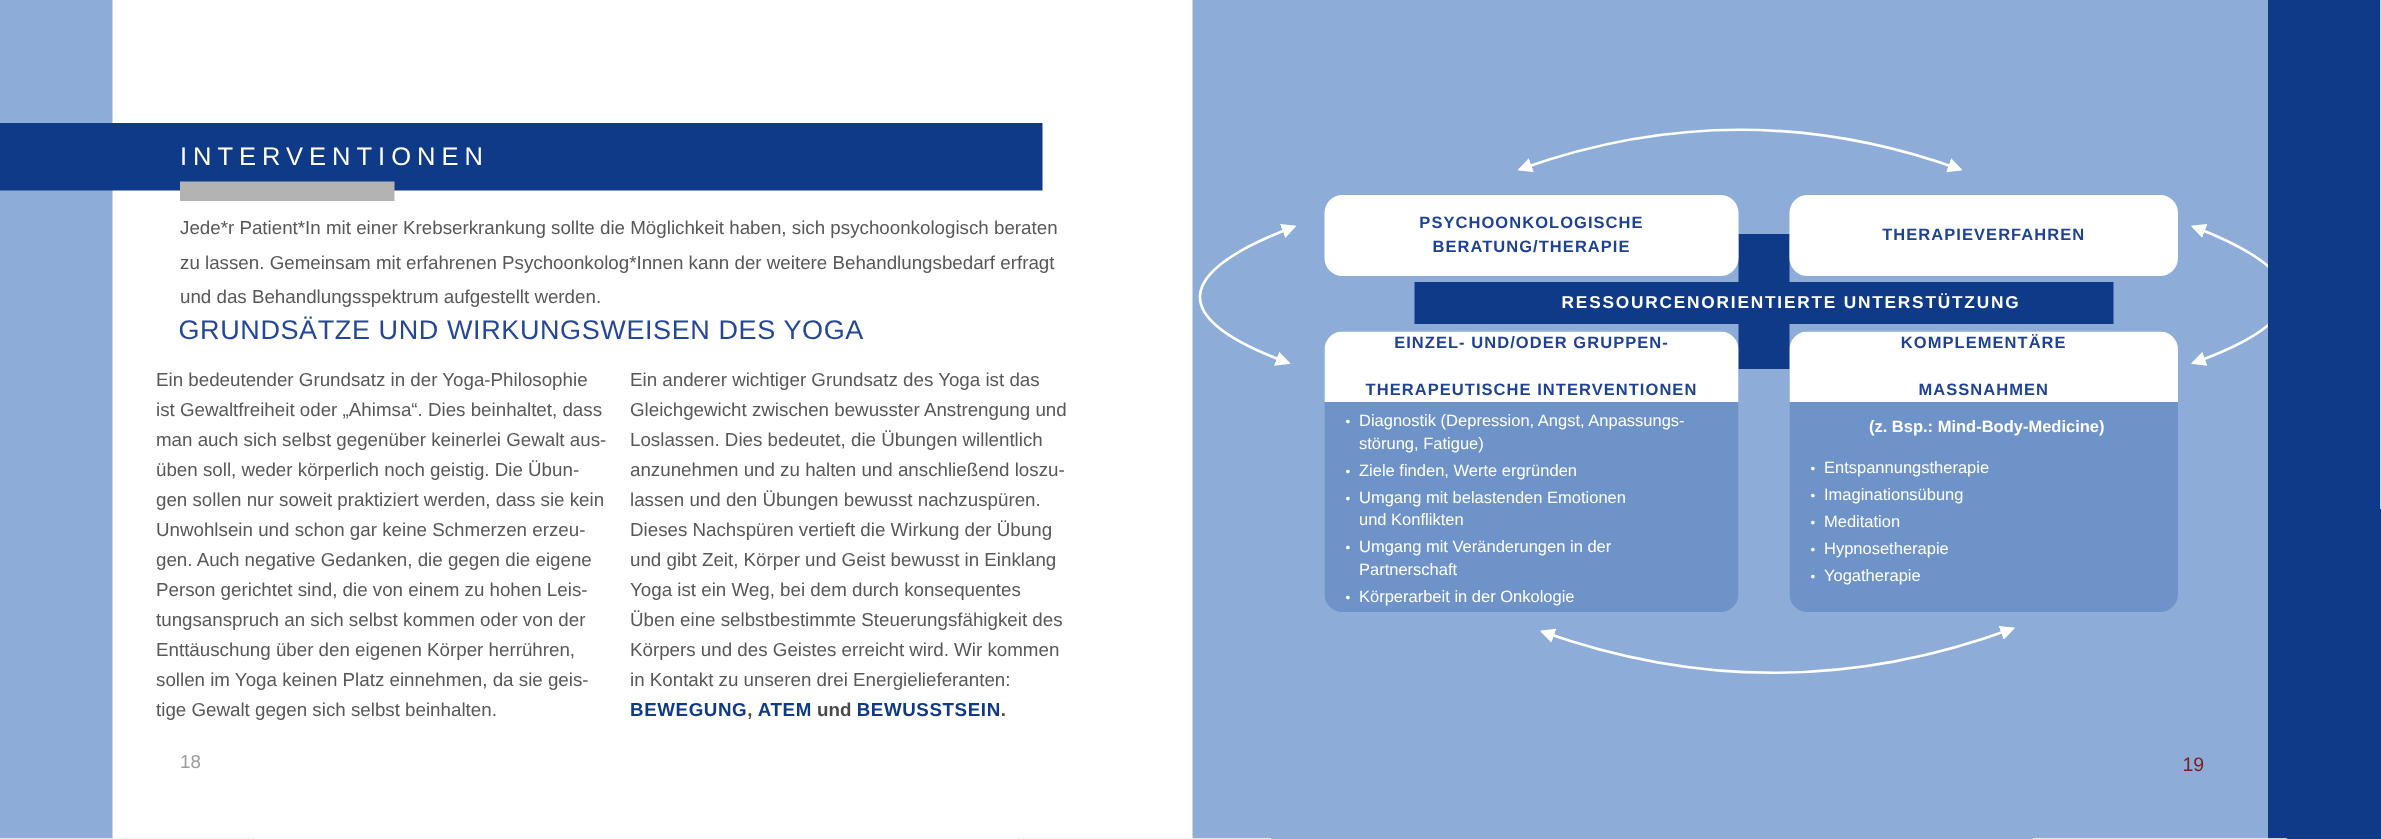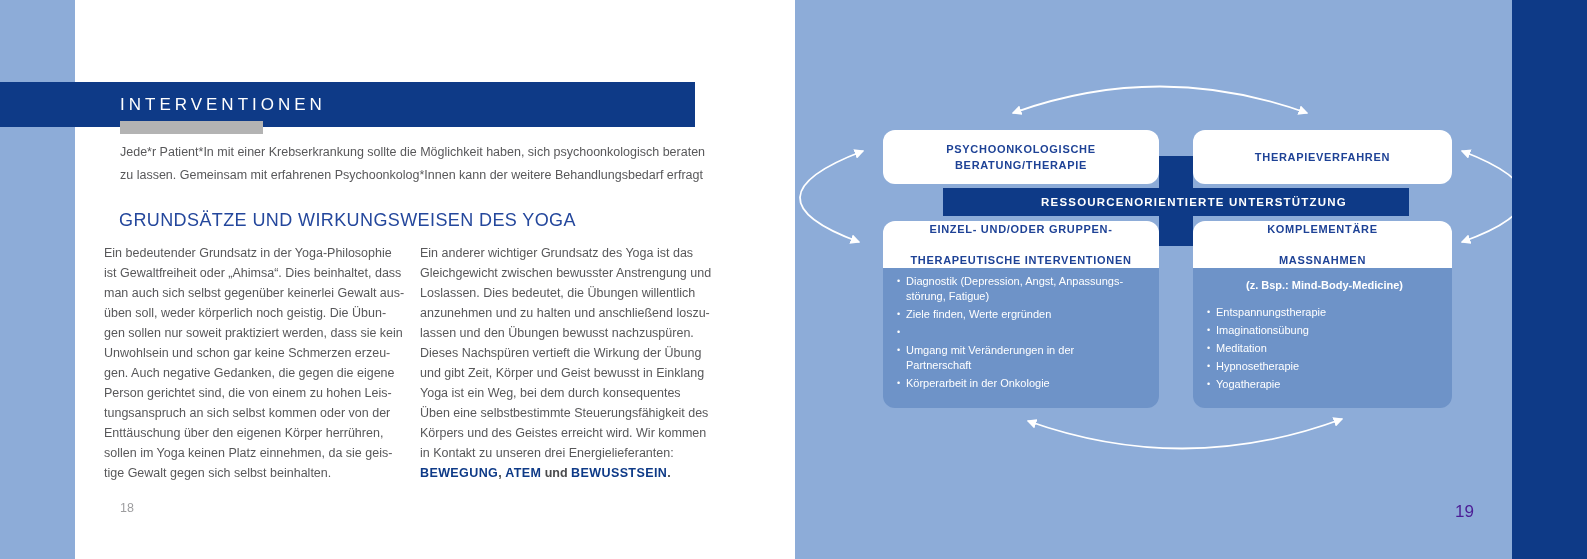--- a/index.html
+++ b/index.html
@@ -21,21 +21,21 @@
   .col2 { left:420px; }
   .textline { white-space:nowrap; }
   .final-line { white-space:nowrap; line-height:20px; font-size:12.5px; }
   .bold-navy { color:#0e3a87; font-weight:700; letter-spacing:0.4px; }
   .bold-gray { color:#4a4a4c; font-weight:700; }
   .page-num-left { position:absolute; left:120px; top:501px; color:#9d9d9f; font-size:12.5px; }
 
   
   .right-page { position:absolute; left:795px; top:0; width:792px; height:559px; background:#8dacd8; }
   .right-band { position:absolute; left:717px; top:0; width:75px; height:559px; background:#0e3a87; }
-  .page-num-right { position:absolute; left:660px; top:502px; color:#4c1d95; font-size:17px; }
+  .page-num-right { position:absolute; left:660px; top:502px; color:#7f1d1d; font-size:13px; }
 
   .dg-connector { position:absolute; left:364px; top:156px; width:34px; height:90px; background:#0e3a87; }
   .dg-band { position:absolute; left:148px; top:188px; width:466px; height:28px; background:#0e3a87;
              display:flex; align-items:center; justify-content:center; }
   .dg-band-label { color:#ffffff; font-size:11.5px; font-weight:700; letter-spacing:1.2px; white-space:nowrap;margin-left:36px; }
 
   .dg-box-top { position:absolute; top:130px; height:54px; background:#ffffff; border-radius:12px;
                 display:flex; flex-direction:column; align-items:center; justify-content:center; }
   .dg-box-tl { left:88px;  width:276px; }
   .dg-box-tr { left:398px; width:259px; }
@@ -68,20 +68,21 @@
   <div class="left-band"></div>
 
   <div class="banner">
     <span class="banner-title">INTERVENTIONEN</span>
   </div>
   <div class="gray-rect"></div>
 
   <div class="intro">
       <div class="textline">Jede*r Patient*In mit einer Krebserkrankung sollte die Möglichkeit haben, sich psychoonkologisch beraten</div>
       <div class="textline">zu lassen. Gemeinsam mit erfahrenen Psychoonkolog*Innen kann der weitere Behandlungsbedarf erfragt</div>
+      <div class="textline">und das Behandlungsspektrum aufgestellt werden.</div>
     </div>
 
   <div class="section-heading">GRUNDSÄTZE UND WIRKUNGSWEISEN DES YOGA</div>
 
   <div class="textcol col1">
       <div class="textline">Ein bedeutender Grundsatz in der Yoga-Philosophie</div>
       <div class="textline">ist Gewaltfreiheit oder „Ahimsa“. Dies beinhaltet, dass</div>
       <div class="textline">man auch sich selbst gegenüber keinerlei Gewalt aus-</div>
       <div class="textline">üben soll, weder körperlich noch geistig. Die Übun-</div>
       <div class="textline">gen sollen nur soweit praktiziert werden, dass sie kein</div>
@@ -143,20 +144,22 @@
               <span class="bullet-dot">•</span>
               <span class="bullet-text">Diagnostik (Depression, Angst, Anpassungs-
 störung, Fatigue)</span>
             </div>
             <div class="bullet-item">
               <span class="bullet-dot">•</span>
               <span class="bullet-text">Ziele finden, Werte ergründen</span>
             </div>
             <div class="bullet-item">
               <span class="bullet-dot">•</span>
+              <span class="bullet-text">Umgang mit belastenden Emotionen
+und Konflikten</span>
             </div>
             <div class="bullet-item">
               <span class="bullet-dot">•</span>
               <span class="bullet-text">Umgang mit Veränderungen in der
 Partnerschaft</span>
             </div>
             <div class="bullet-item">
               <span class="bullet-dot">•</span>
               <span class="bullet-text">Körperarbeit in der Onkologie</span>
             </div>

